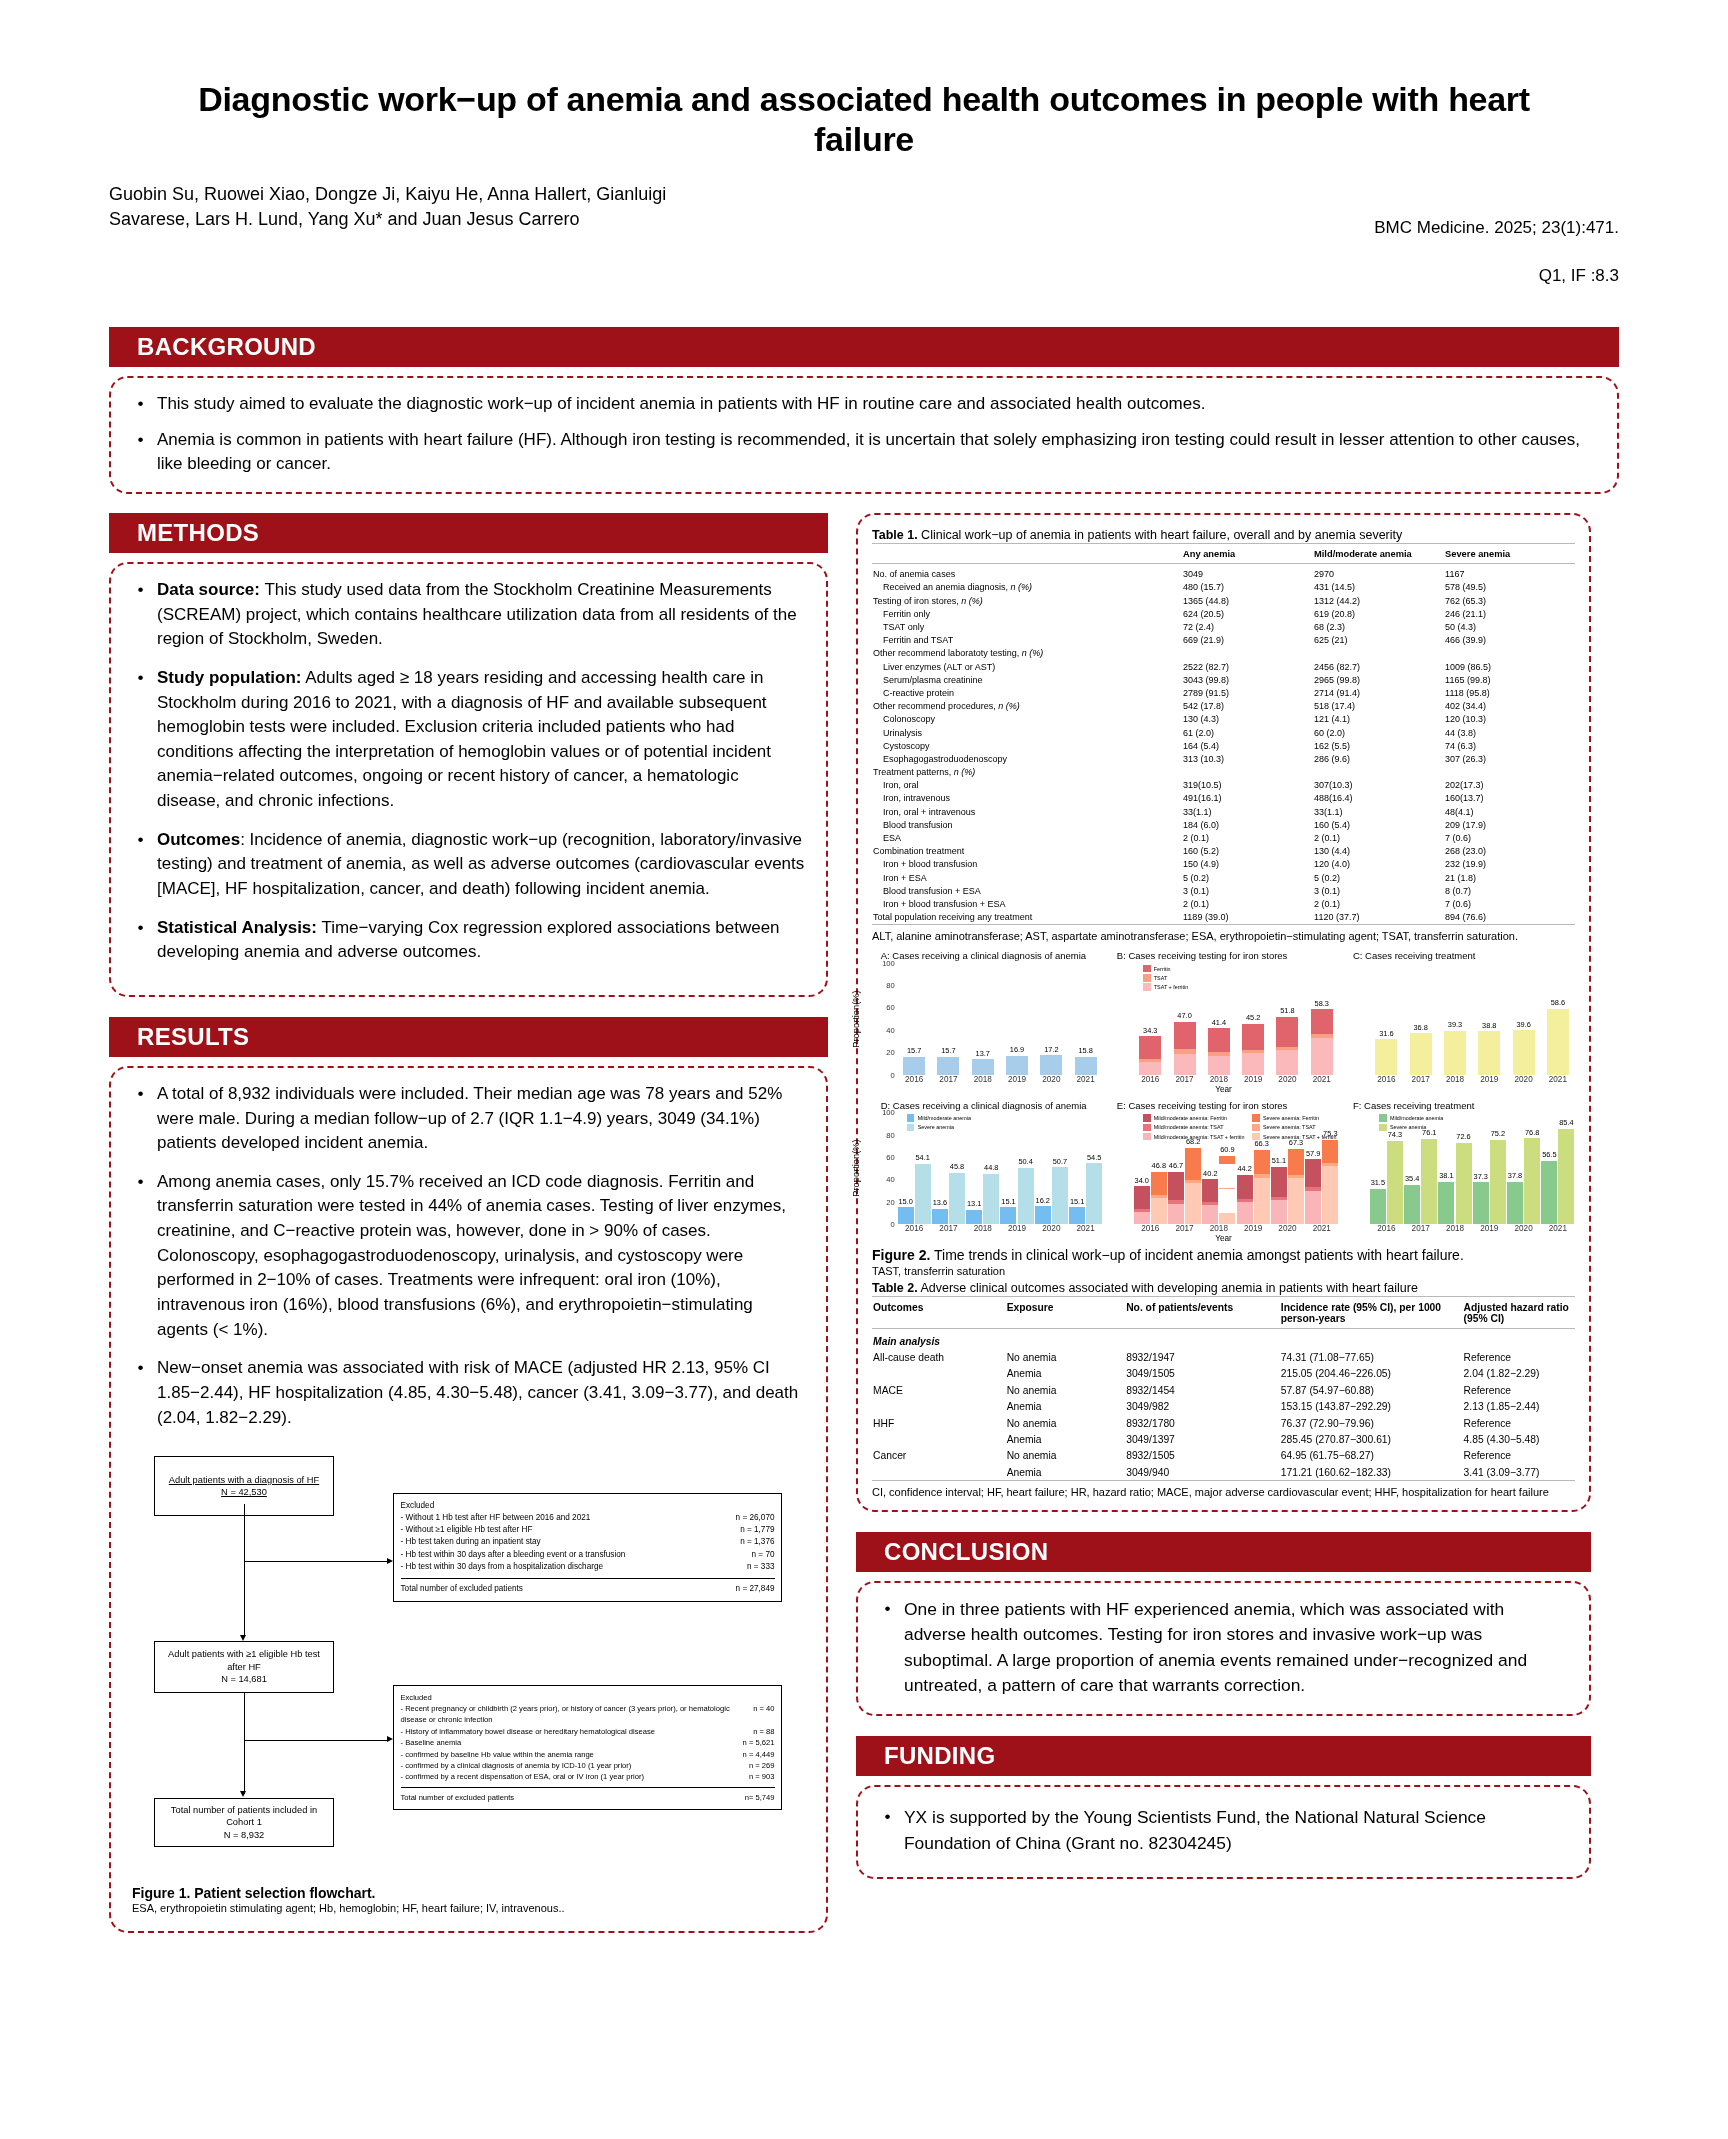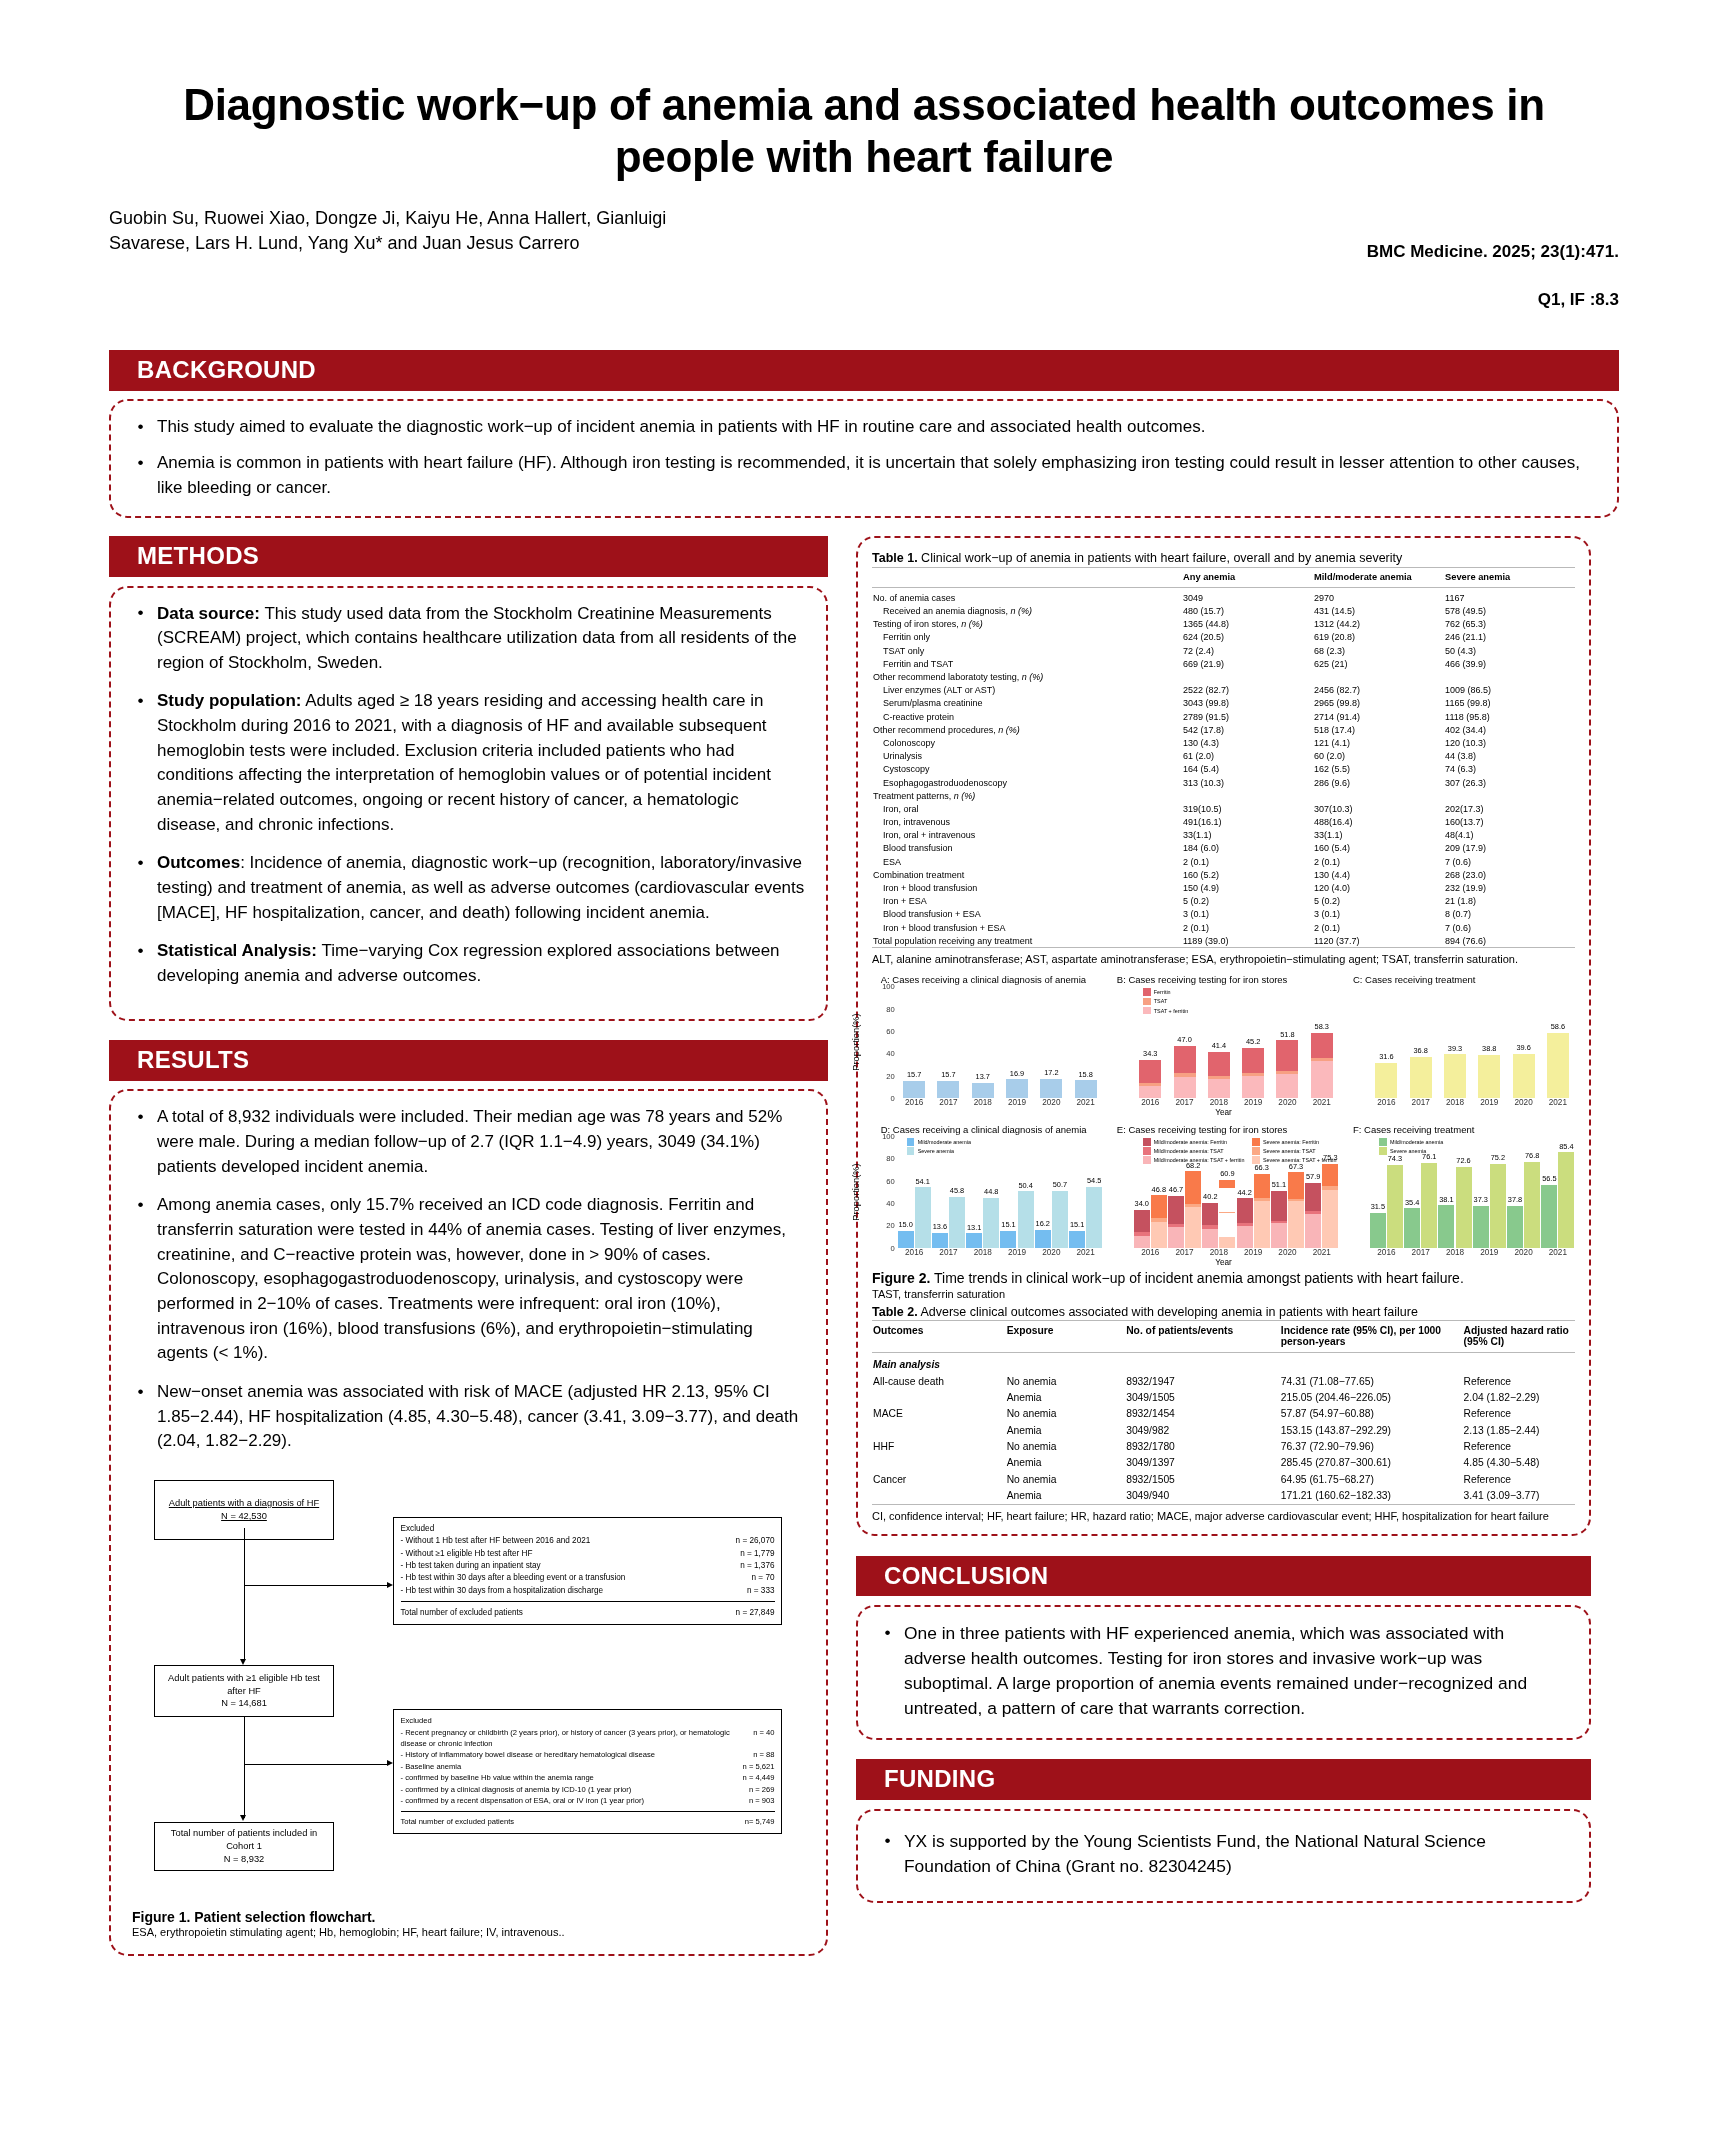--- a/index.html
+++ b/index.html
@@ -10,36 +10,36 @@
     font-family: "Liberation Sans", sans-serif;
     color: #000;
     position: relative;
     overflow: hidden;
   }
   .poster { position:absolute; inset:0; padding: 0 109px; }
 
   
   .title {
     text-align:center;
-    font-size: 44px;
+    font-size: 34px;
     font-weight: 700;
     line-height: 1.18;
     margin: 79px 49px 0 49px;
     letter-spacing: -0.3px;
   }
   .authorbar {
     display:flex; justify-content:space-between; align-items:flex-start;
     margin-top: 23px;
   }
   .authors {
     font-size: 18px; line-height: 1.38; font-weight:400;
     max-width: 643px;
   }
   .citation {
-    font-size: 17px; line-height: 1.42; text-align:right; font-weight:700;
+    font-size: 17px; line-height: 1.42; text-align:right; font-weight:400;
     padding-top: 9.8px; white-space: pre-line;
   }
 
   
   .secbar {
     background: #9e1119;
     color:#fff;
     font-size: 24px;
     font-weight:700;
     letter-spacing: 0.3px;

